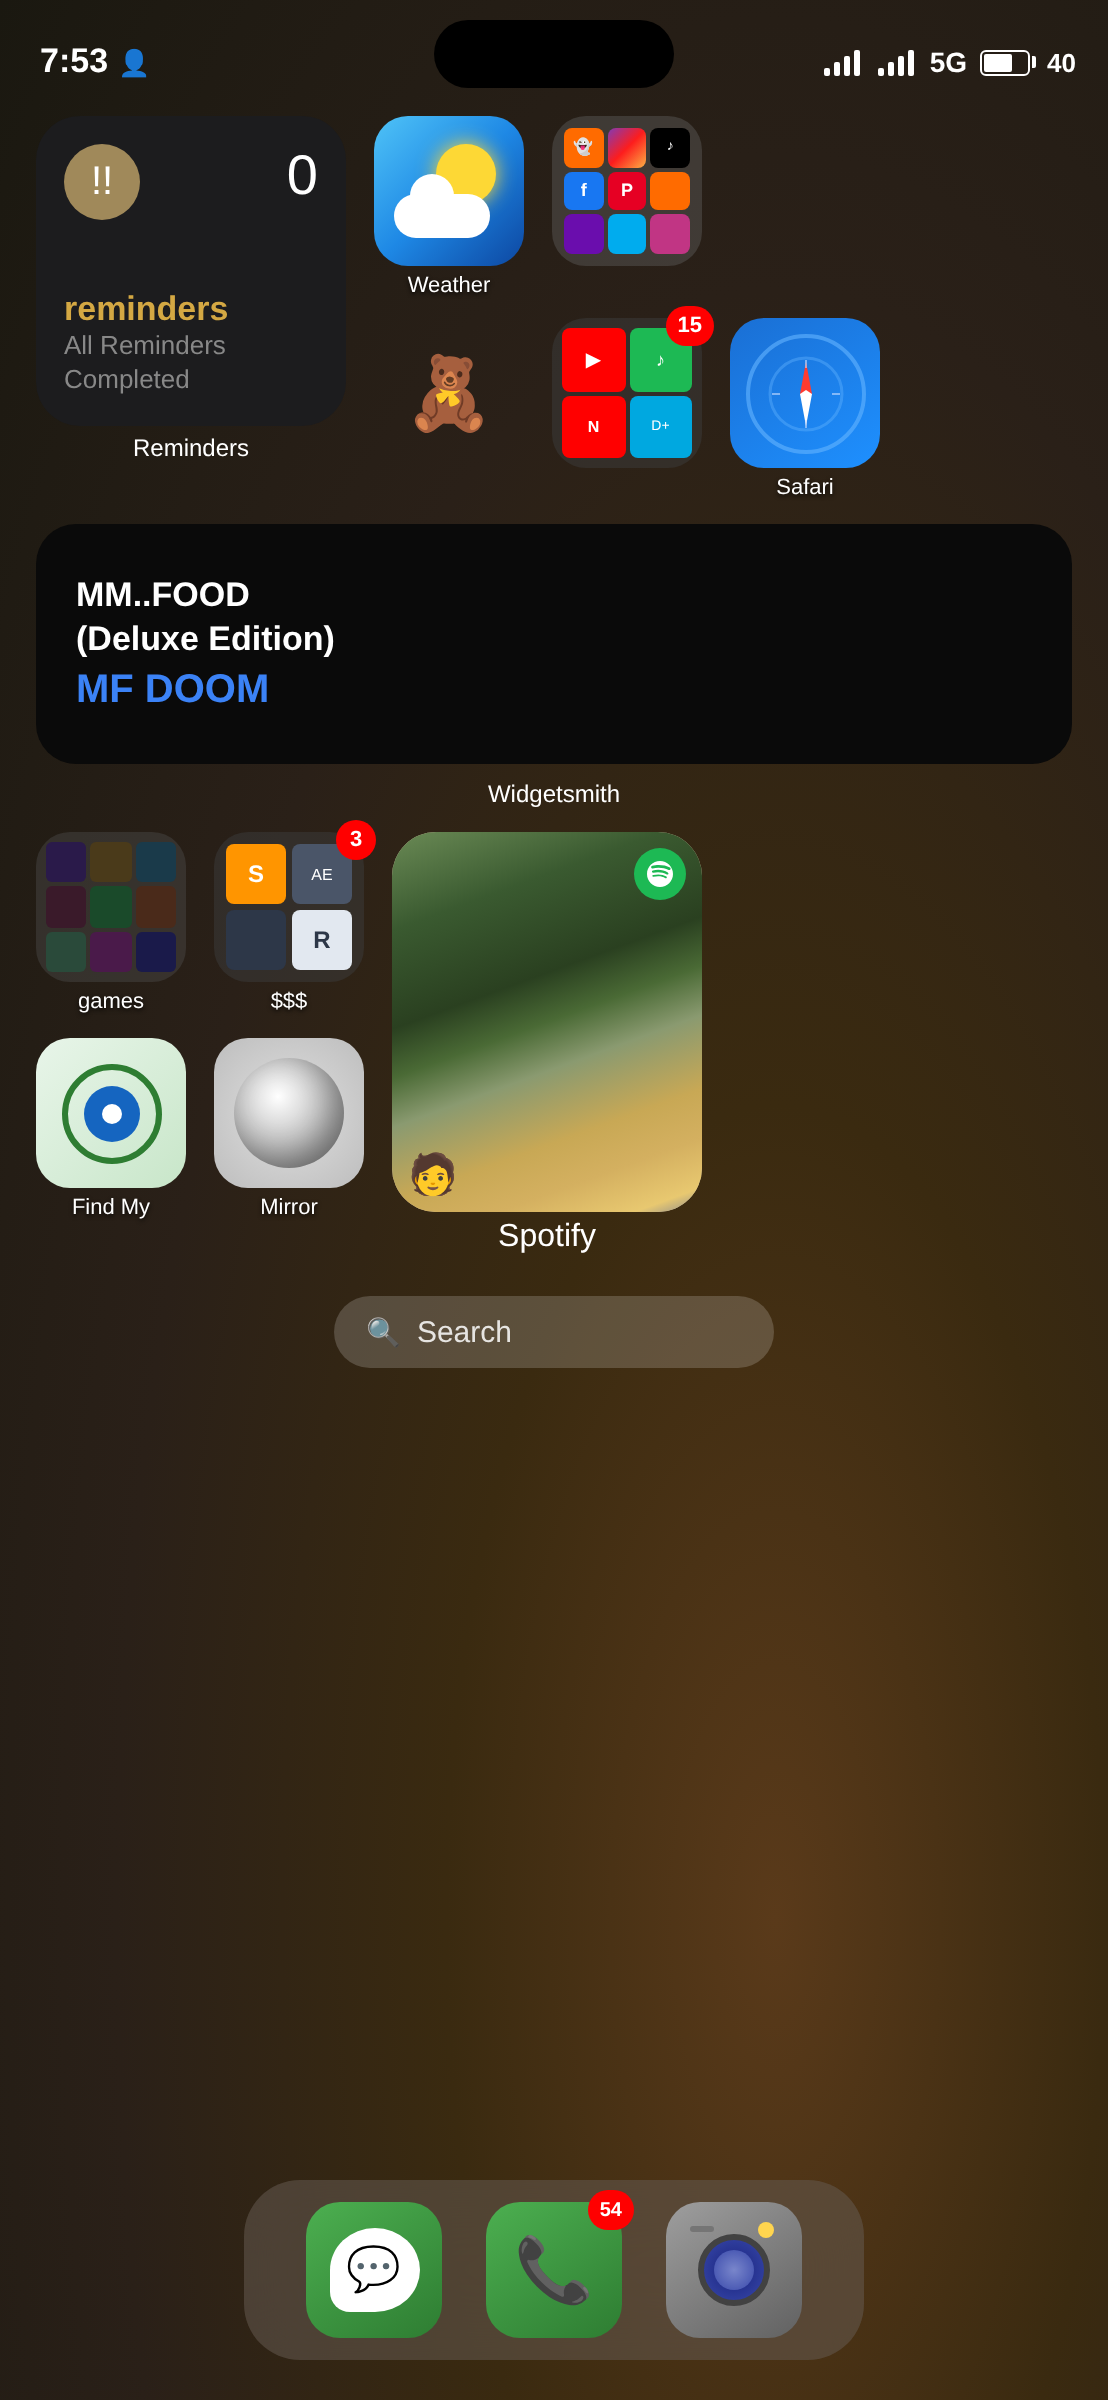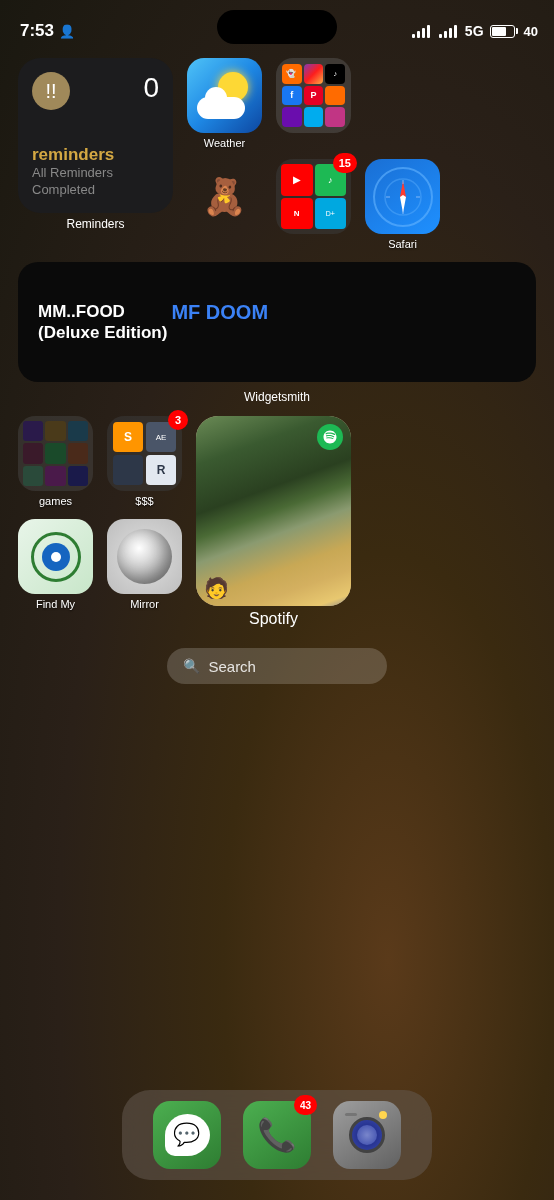--- a/index.html
+++ b/index.html
@@ -306,21 +306,21 @@
       border-radius: 20px;
       display: flex;
       align-items: center;
       overflow: hidden;
       margin-bottom: 8px;
       flex-shrink: 0;
     }
     .music-info {
       padding: 0 20px;
       display: flex;
-      flex-direction: row;
+      flex-direction: column;
       gap: 4px;
     }
     .widgetsmith-label {
       text-align: center;
       color: white;
       font-size: 12px;
       margin-bottom: 12px;
     }
 
     
@@ -845,21 +845,21 @@
         <span style="color:#4caf50;font-size:22px;font-weight:900;">💬</span>
       </div>
     </div>
   </div>
 
   <div class="dock-icon">
     <div class="badge-container">
       <div class="icon-img phone-icon-bg" style="width:68px;height:68px;">
         <span style="color:white;font-size:32px;">📞</span>
       </div>
-      <div class="badge" style="font-size:10px;">43</div>
+      <div class="badge" style="font-size:10px;">54</div>
     </div>
   </div>
 
   <div class="dock-icon">
     <div class="icon-img camera-icon-bg" style="width:68px;height:68px;position:relative;">
       <div class="camera-viewfinder"></div>
       <div class="camera-lens">
         <div class="camera-lens-inner"></div>
       </div>
       <div class="camera-dot"></div>

